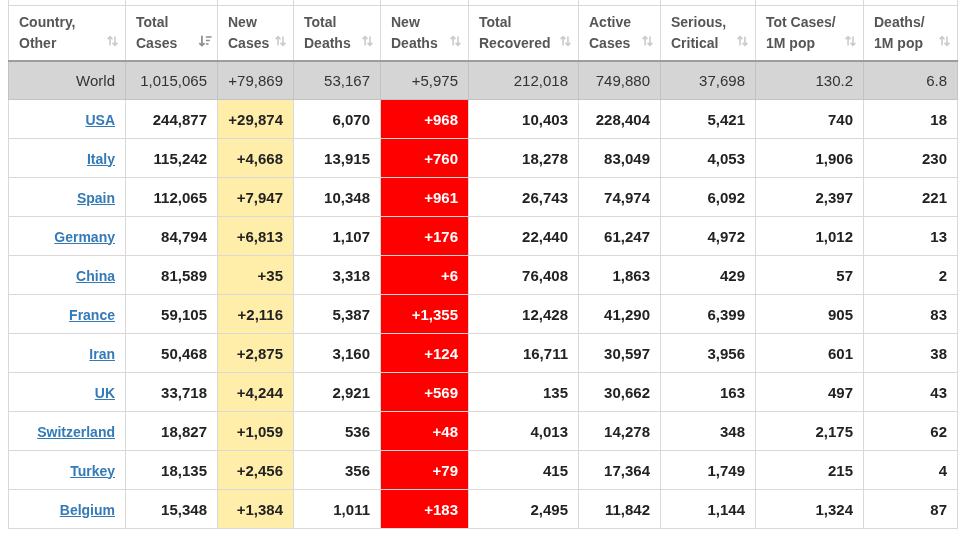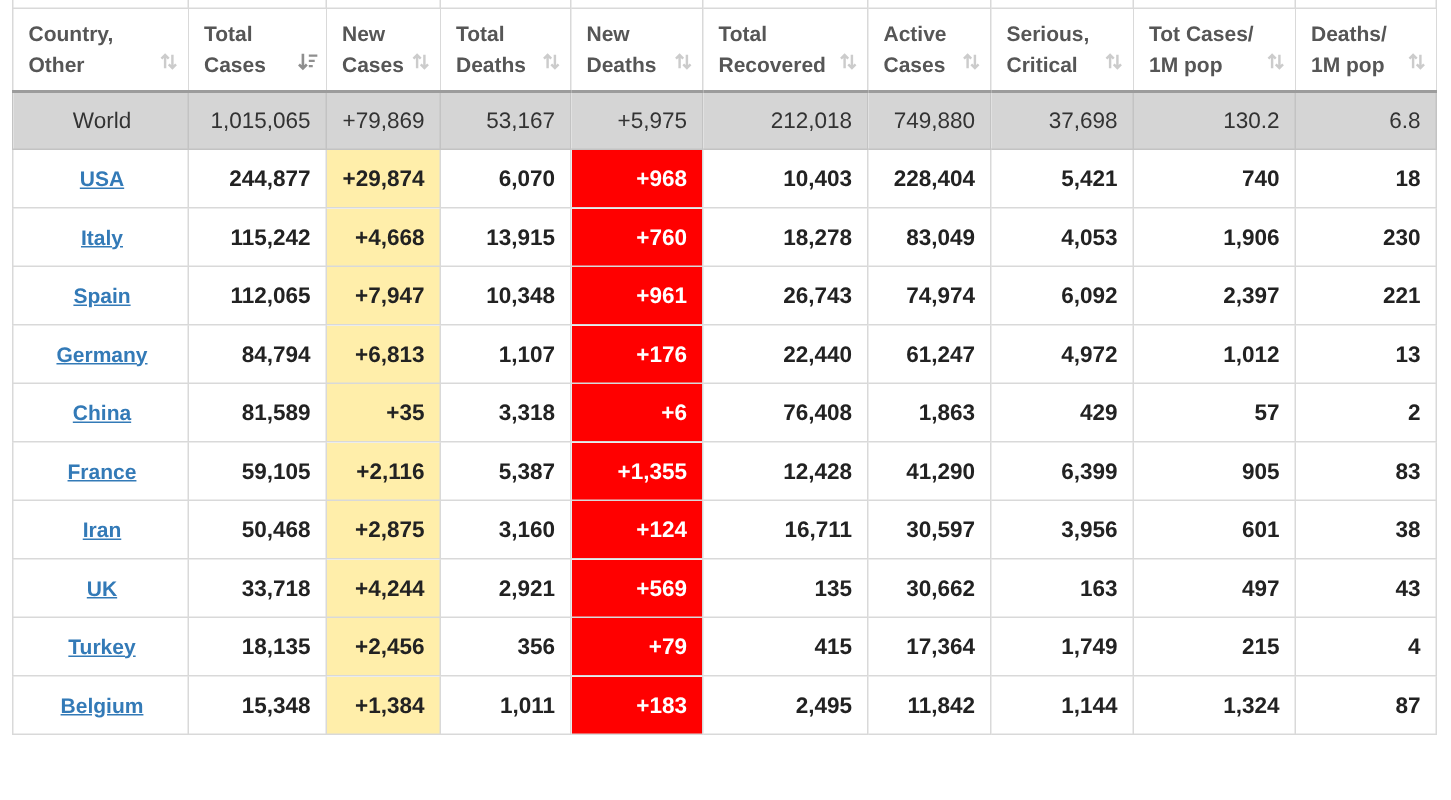--- a/index.html
+++ b/index.html
@@ -54,21 +54,21 @@
     height: 39px;
     padding: 2px 10px;
     font-size: 15px;
     font-weight: 700;
     color: #222;
     text-align: right;
     white-space: nowrap;
     background: #fff;
   }
   td.country-cell {
-    text-align: center;
+    text-align: right;
     padding-left: 12px;
   }
   a.country-link {
     color: #337ab7;
     font-weight: 700;
     font-size: 14px;
     text-decoration: underline;
     cursor: pointer;
   }
   tr.world-row td {
@@ -258,20 +258,32 @@
         <td class="new-cases">+4,244</td>
         <td>2,921</td>
         <td class="new-deaths">+569</td>
         <td>135</td>
         <td>30,662</td>
         <td>163</td>
         <td>497</td>
         <td>43</td>
       </tr>
       <tr class="country-row">
+        <td class="country-cell"><a class="country-link" href="#">Switzerland</a></td>
+        <td>18,827</td>
+        <td class="new-cases">+1,059</td>
+        <td>536</td>
+        <td class="new-deaths">+48</td>
+        <td>4,013</td>
+        <td>14,278</td>
+        <td>348</td>
+        <td>2,175</td>
+        <td>62</td>
+      </tr>
+      <tr class="country-row">
         <td class="country-cell"><a class="country-link" href="#">Turkey</a></td>
         <td>18,135</td>
         <td class="new-cases">+2,456</td>
         <td>356</td>
         <td class="new-deaths">+79</td>
         <td>415</td>
         <td>17,364</td>
         <td>1,749</td>
         <td>215</td>
         <td>4</td>

